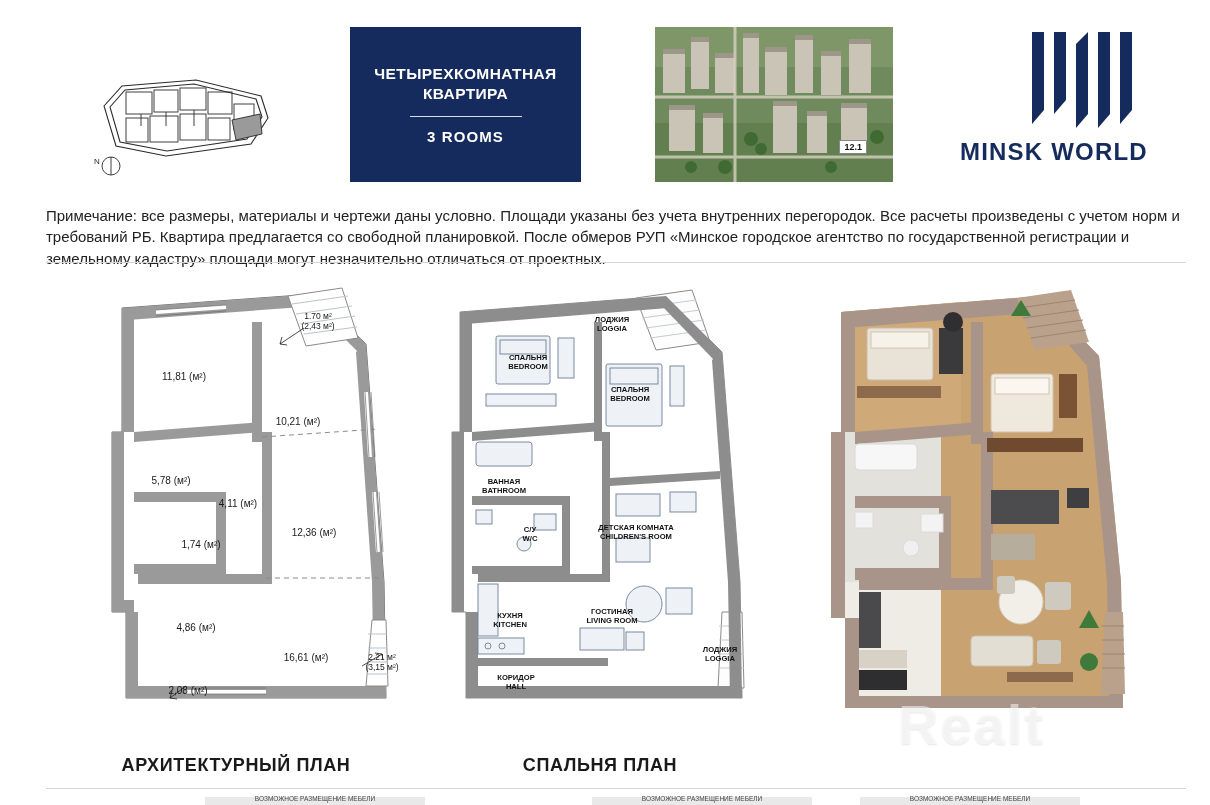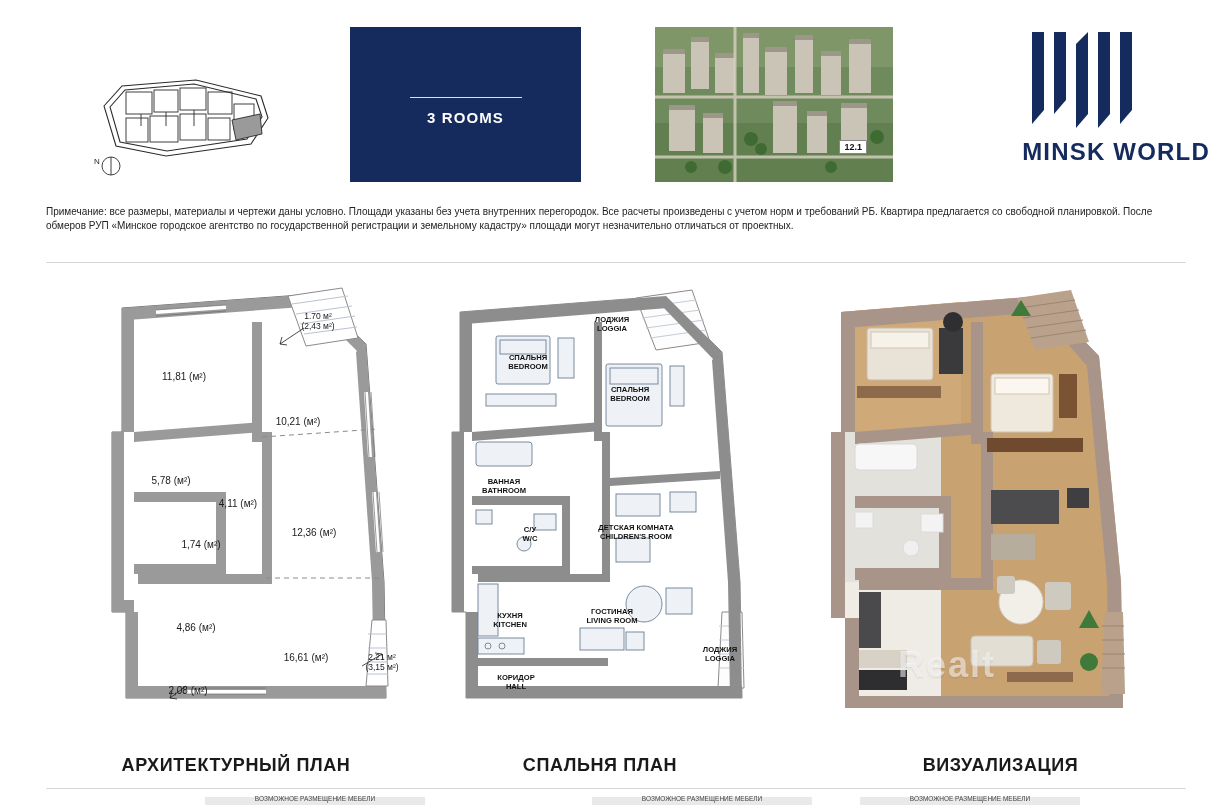--- a/index.html
+++ b/index.html
@@ -24,47 +24,47 @@
   .title-box .t1{font-size:15.5px;font-weight:bold;letter-spacing:.4px;text-align:center;line-height:1.25;}
   .title-box .rule{width:112px;height:1px;background:#ffffff;opacity:.85;margin:13px 0 11px;}
   .title-box .t2{font-size:15px;font-weight:bold;letter-spacing:1.1px;}
 
   .aerial{position:absolute;left:655px;top:27px;width:238px;height:155px;overflow:hidden;background:#4e6b4a;text-align:right;}
   .aerial .badge{
     position:absolute;right:26px;bottom:28px;background:#ffffff;color:#111;
     font-size:9px;font-weight:bold;padding:1px 4px;border:1px solid #888;border-radius:1px;
   }
 
-  .brand{position:absolute;left:960px;top:28px;width:250px;height:155px;text-align:right;}
+  .brand{position:absolute;left:960px;top:28px;width:250px;height:155px;text-align:left;}
   .brand .mark{margin:0 auto;display:block;}
   .brand .name{
     margin-top:6px;font-size:24px;font-weight:bold;letter-spacing:1.2px;color:#152b5e;
   }
 
   
   .note{position:absolute;left:46px;top:205px;width:1140px;}
   .note .n-title{font-size:10px;color:#222;margin-bottom:3px;}
-  .note .n-body{font-size:10px;line-height:1.42;color:#222;}
+  .note .n-body{font-size:15px;line-height:1.42;color:#222;}
   .divider{position:absolute;left:46px;top:262px;width:1140px;height:1px;background:#d6d6d6;}
 
   
   .col{position:absolute;top:282px;height:500px;}
   .col-a{left:46px;width:380px;}
   .col-b{left:410px;width:380px;}
   .col-c{left:815px;width:371px;}
 
   .col .caption{
     position:absolute;bottom:6px;left:0;width:100%;text-align:center;
     font-size:18px;font-weight:bold;letter-spacing:.6px;color:#1a1a1a;
   }
   .plan-wrap{position:absolute;left:0;top:0;width:100%;height:450px;}
   .plan-wrap svg{display:block;margin:0 auto;}
 
   .watermark{
-    position:absolute;left:898px;top:644px;font-size:36px;font-weight:bold;
+    position:absolute;left:898px;top:692px;font-size:56px;font-weight:bold;
     color:rgba(255,255,255,.55);letter-spacing:2px;pointer-events:none;
     text-shadow:0 1px 2px rgba(0,0,0,.10);
   }
 
   
   .footer-line{position:absolute;left:46px;top:788px;width:1140px;height:1px;background:#d6d6d6;}
   .fbox{position:absolute;top:795px;height:10px;font-size:6.5px;color:#444;text-align:center;}
   .fb1{left:205px;width:220px;}
   .fb2{left:592px;width:220px;}
   .fb3{left:860px;width:220px;}
@@ -101,20 +101,24 @@
         <path d="M186 86 L214 80 L216 100 L190 106 Z" fill="#9a9a9a" stroke="#2b2b2b" stroke-width="0.9"></path>
         <g fill="none" stroke="#2b2b2b" stroke-width="0.9">
           <circle cx="65" cy="132" r="9"></circle>
           <path d="M65 123 L65 141"></path>
         </g>
         <text x="48" y="130" font-family="Liberation Sans, sans-serif" font-size="8" fill="#2b2b2b">N</text>
       </svg>
     </div>
 
     <div class="title-box">
+      <div class="t1">
+        <span>ЧЕТЫРЕХКОМНАТНАЯ</span><br>
+        <span>КВАРТИРА</span>
+      </div>
       <div class="rule"></div>
       <div class="t2">3 ROOMS</div>
     </div>
 
     <div class="aerial">
       <svg width="238" height="155" viewBox="0 0 238 155">
         <rect width="238" height="155" fill="#6f8a5c"></rect>
         <path d="M0 0 H238 V40 H0Z" fill="#7e9668"></path>
         <path d="M0 96 H238 V155 H0Z" fill="#62804f"></path>
         <g fill="#c9c4b6">
@@ -483,21 +487,20 @@
           <circle cx="268" cy="380" r="9" fill="#3f7a3a"></circle>
         </g>
 
         <g>
           <rect x="170" y="208" width="68" height="34" fill="#4c4c4e"></rect>
           <rect x="246" y="206" width="22" height="20" fill="#3f3f41"></rect>
           <rect x="170" y="252" width="44" height="26" fill="#b7ad9c"></rect>
         </g>
       </svg>
     </div>
-    <div class="caption">ВИЗУАЛИЗАЦИЯ</div>
   </div>
 
   <div class="watermark">Realt</div>
 
   <div class="footer-line"></div>
   <div class="fstrip fs1"></div>
   <div class="fstrip fs2"></div>
   <div class="fstrip fs3"></div>
   <div class="fbox fb1">ВОЗМОЖНОЕ РАЗМЕЩЕНИЕ МЕБЕЛИ</div>
   <div class="fbox fb2">ВОЗМОЖНОЕ РАЗМЕЩЕНИЕ МЕБЕЛИ</div>

